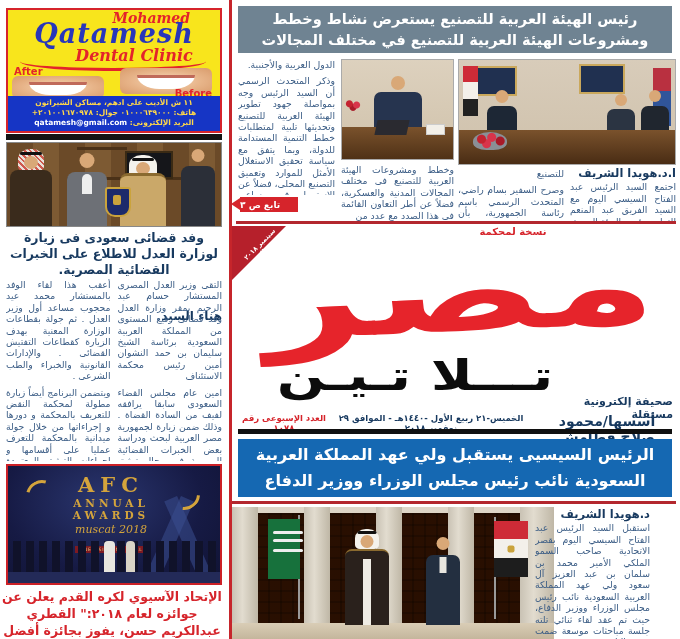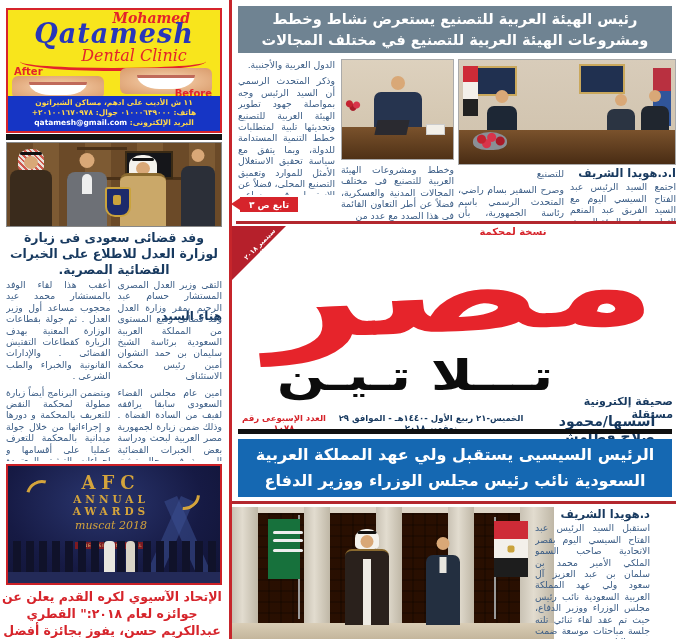--- a/index.html
+++ b/index.html
@@ -12,21 +12,21 @@
   .body-txt p{margin:0 0 5px 0;}
   .byline{font-weight:bold;color:#17395f;font-size:11.5px;margin:0 0 2px 0;}
 
   
   .divider-v{left:229px;top:0;width:3px;height:639px;background:#c6252b;}
 
   
   .ad{left:6px;top:8px;width:216px;height:125px;border:2px solid #d6242b;box-sizing:border-box;background:#f8e51c;}
   .ad-mohamed{right:30px;top:0px;color:#e3242b;font-family:"DejaVu Serif",serif;font-style:italic;font-weight:bold;font-size:14px;}
   .ad-qatamesh{left:0;right:0;top:8px;text-align:center;color:#2836bb;font-family:"DejaVu Serif",serif;font-style:italic;font-weight:bold;font-size:27px;letter-spacing:1px;}
-  .ad-dental{left:40px;right:0;top:36px;text-align:center;color:#e3242b;font-family:"DejaVu Serif",serif;font-style:italic;font-weight:normal;font-size:16px;}
+  .ad-dental{left:40px;right:0;top:36px;text-align:center;color:#e3242b;font-family:"DejaVu Serif",serif;font-style:italic;font-weight:bold;font-size:16px;}
   .ad-swoosh{left:12px;top:42px;width:186px;height:16px;border-bottom:3px solid #e3242b;border-radius:50%;}
   .ad-after{left:6px;top:56px;color:#e3242b;font-weight:bold;font-size:10px;}
   .ad-before{right:8px;top:78px;color:#e3242b;font-weight:bold;font-size:10px;}
   .smile{background:radial-gradient(ellipse at center,#f7d9b8 0%,#e7b489 55%,#d89a6a 100%);border-radius:6px;overflow:hidden;}
   .smile-l{left:4px;top:66px;width:92px;height:23px;}
   .smile-r{left:112px;top:58px;width:92px;height:26px;}
   .teeth{position:absolute;left:18%;right:18%;top:28%;bottom:18%;background:#fff;
          border-radius:0 0 36px 36px/0 0 22px 22px;border-top:3px solid #c06a5a;}
   .ad-footer{left:0;right:0;bottom:0;height:33px;background:#1635c5;color:#ffd84a;font-size:7.5px;line-height:10px;
              text-align:center;font-weight:bold;padding-top:2px;direction:rtl;}
@@ -53,37 +53,37 @@
   .jud-body{left:6px;top:279px;width:216px;height:182px;display:flex;gap:7px;overflow:hidden;}
   .jud-body .col{flex:1;}
 
   
   .ph-afc{left:6px;top:464px;width:216px;height:121px;border:2px solid #cc2127;box-sizing:border-box;
           background:radial-gradient(ellipse at 45% 30%,#2a366f 0%,#161a44 60%,#101334 100%);overflow:hidden;}
   .afc-a1,.afc-a2{position:absolute;background:#3a4f8f;opacity:.55;}
   .afc-a1{left:150px;top:28px;width:14px;height:110px;transform:rotate(24deg);}
   .afc-a2{left:178px;top:28px;width:14px;height:110px;transform:rotate(-24deg);}
   .afc-text{position:absolute;left:28px;top:6px;width:150px;text-align:center;color:#d4a43c;}
-  .afc-l1{font-size:18px;letter-spacing:6px;font-weight:bold;font-family:"DejaVu Serif",serif;}
+  .afc-l1{font-size:21px;letter-spacing:6px;font-weight:bold;font-family:"DejaVu Serif",serif;}
   .afc-l2,.afc-l3{font-size:10.5px;letter-spacing:4px;font-weight:bold;font-family:"DejaVu Serif",serif;}
   .afc-script{font-size:11px;font-style:italic;font-family:"DejaVu Serif",serif;margin-top:2px;}
   .afc-strip{display:inline-block;margin-top:2px;background:#7e1a22;color:#e8c87a;font-size:4.5px;letter-spacing:1px;padding:1px 4px;}
   .afc-swoosh{position:absolute;width:26px;height:26px;border:3px solid #d4a43c;border-color:#d4a43c transparent transparent transparent;border-radius:50%;}
   .afc-people{position:absolute;left:0;right:0;bottom:10px;height:32px;
       background:repeating-linear-gradient(90deg,transparent 0 5px,#10122a 5px 13px);}
   .afc-floor{position:absolute;left:0;right:0;bottom:0;height:11px;background:#232a58;}
   .afc-white{position:absolute;bottom:10px;width:11px;height:32px;background:#e8e6df;border-radius:4px 4px 0 0;}
   .afc-caption{left:2px;top:588px;width:220px;color:#d6242b;font-weight:bold;font-size:12.5px;line-height:17px;text-align:center;}
 
   
   .headline1{left:238px;top:6px;width:434px;height:47px;background:#6f8392;color:#fff;font-weight:bold;
              font-size:14.5px;line-height:21px;text-align:center;box-sizing:border-box;padding:3px 10px 0 10px;}
   .colA{left:238px;top:59px;width:97px;height:136px;overflow:hidden;}
   .tag-continue{left:240px;top:197px;width:58px;height:15px;background:#d6242b;color:#fff;font-size:9px;font-weight:bold;
-                display:flex;align-items:center;justify-content:center;}
+                display:flex;align-items:center;}
   .tag-arrow{position:absolute;left:-9px;top:1px;width:0;height:0;border-top:6.5px solid transparent;border-bottom:6.5px solid transparent;border-right:9px solid #d6242b;}
 
   .ph-laptop{left:341px;top:59px;width:113px;height:101px;background:linear-gradient(#ddd1be,#d0c2ab);overflow:hidden;border:1px solid #aaa;box-sizing:border-box;}
   .lp-desk{position:absolute;left:0;right:0;bottom:0;height:32px;background:linear-gradient(#7a522c,#4f3116);}
   .lp-laptop{position:absolute;left:34px;bottom:24px;width:32px;height:15px;background:#2a2a30;transform:skewX(-12deg);}
   .lp-tissue{position:absolute;right:8px;bottom:24px;width:17px;height:9px;background:#f2efe8;border:1px solid #ccc;}
   .lp-roses{position:absolute;left:2px;bottom:48px;width:18px;height:12px;background:radial-gradient(circle at 30% 40%,#c42330 3px,transparent 4px),radial-gradient(circle at 70% 50%,#d8344a 3px,transparent 4px),radial-gradient(circle at 50% 70%,#a81a28 3px,transparent 4px);}
   .colB-cap{left:341px;top:164px;width:113px;height:60px;overflow:hidden;}
 
   .ph-meeting{left:458px;top:59px;width:218px;height:106px;background:linear-gradient(#d8ccba,#cfc1ab);overflow:hidden;border:1px solid #aaa;box-sizing:border-box;}

